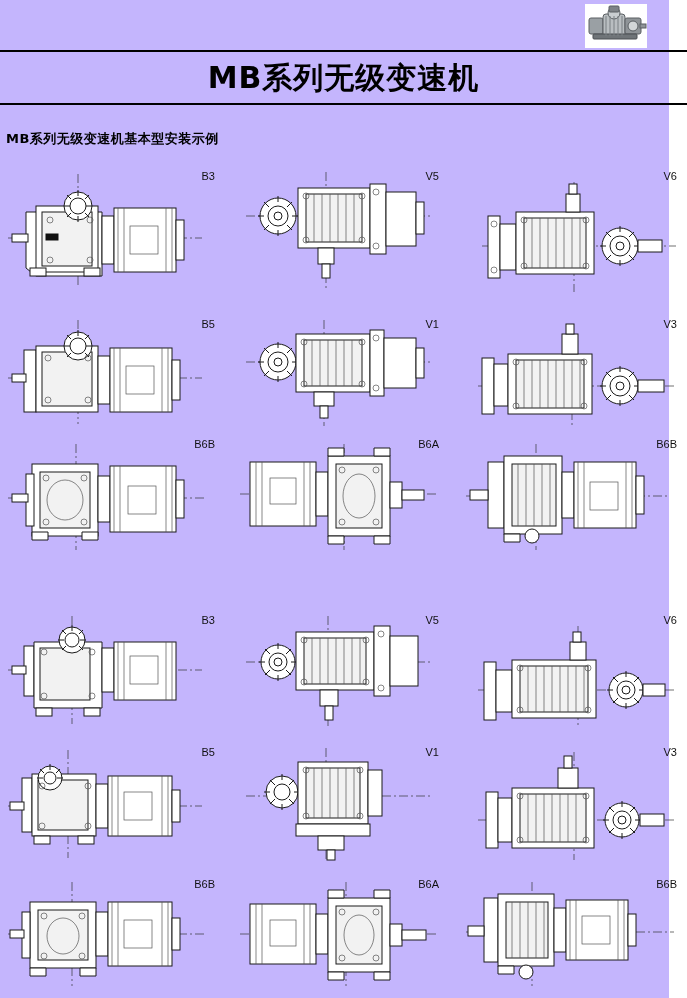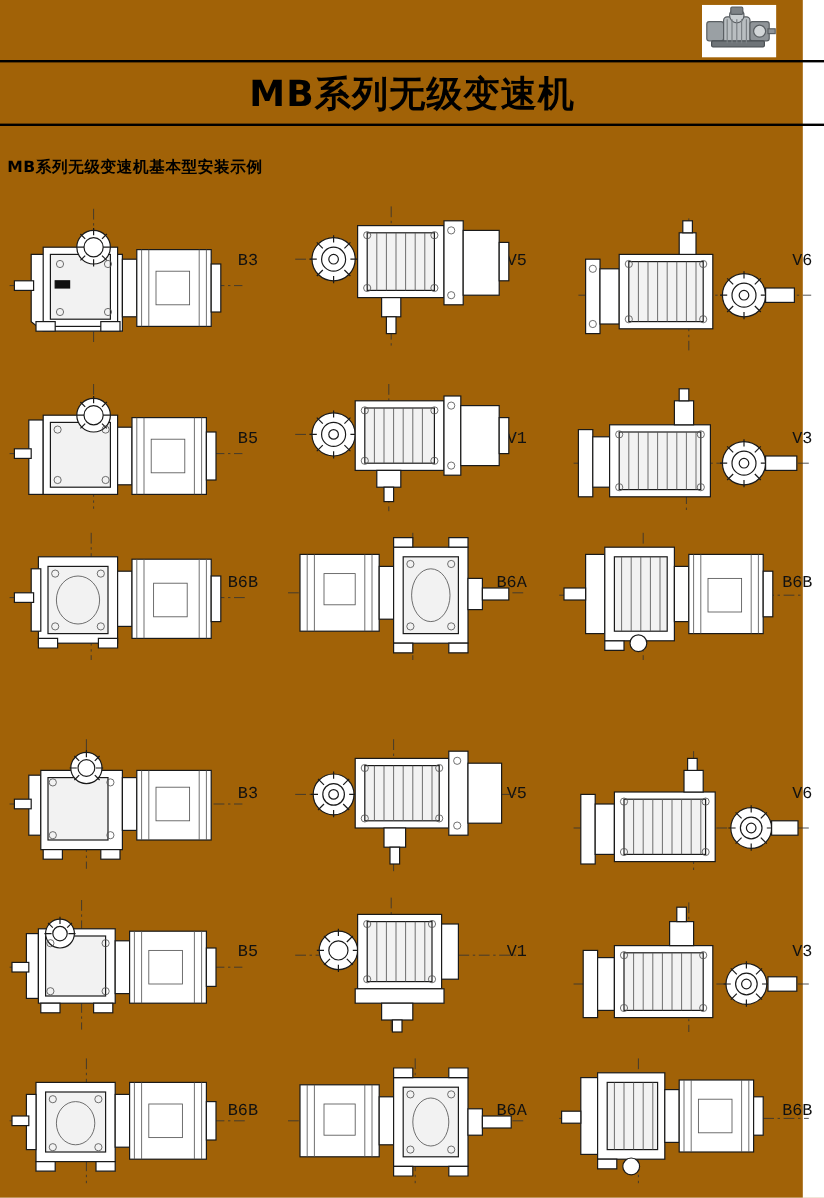--- a/index.html
+++ b/index.html
@@ -12,21 +12,21 @@
     height: 998px;
     font-family: "Liberation Sans", sans-serif;
     color: #000;
     position: relative;
     overflow: hidden;
   }
   .page {
     position: relative;
     width: 669px;
     height: 998px;
-    background: #a16207;
+    background: #c4b5fd;
   }
 
   
   .header-logo {
     position: absolute;
     top: 4px;
     right: 22px;
     width: 62px;
     height: 44px;
   }
@@ -73,24 +73,23 @@
 
   
   .fig-cell {
     position: absolute;
     box-sizing: border-box;
   }
   .fig-label {
     position: absolute;
     right: 4px;
     top: 2px;
-    font-size: 14px;
-    font-family: Liberation Mono, monospace;
+    font-size: 11px;
+    font-family: Liberation Sans, sans-serif;
     color: #111;
-    margin-top: 40px;
   }
   .fig-svg {
     position: absolute;
     left: 0;
     top: 0;
   }
   svg { display: block; }
   .ln  { stroke: #1a1a1a; stroke-width: 1; fill: none; }
   .thin{ stroke: #555; stroke-width: 0.7; fill: none; }
   .ctr { stroke: #333; stroke-width: 0.7; fill: none; stroke-dasharray: 9 3 2 3; }

